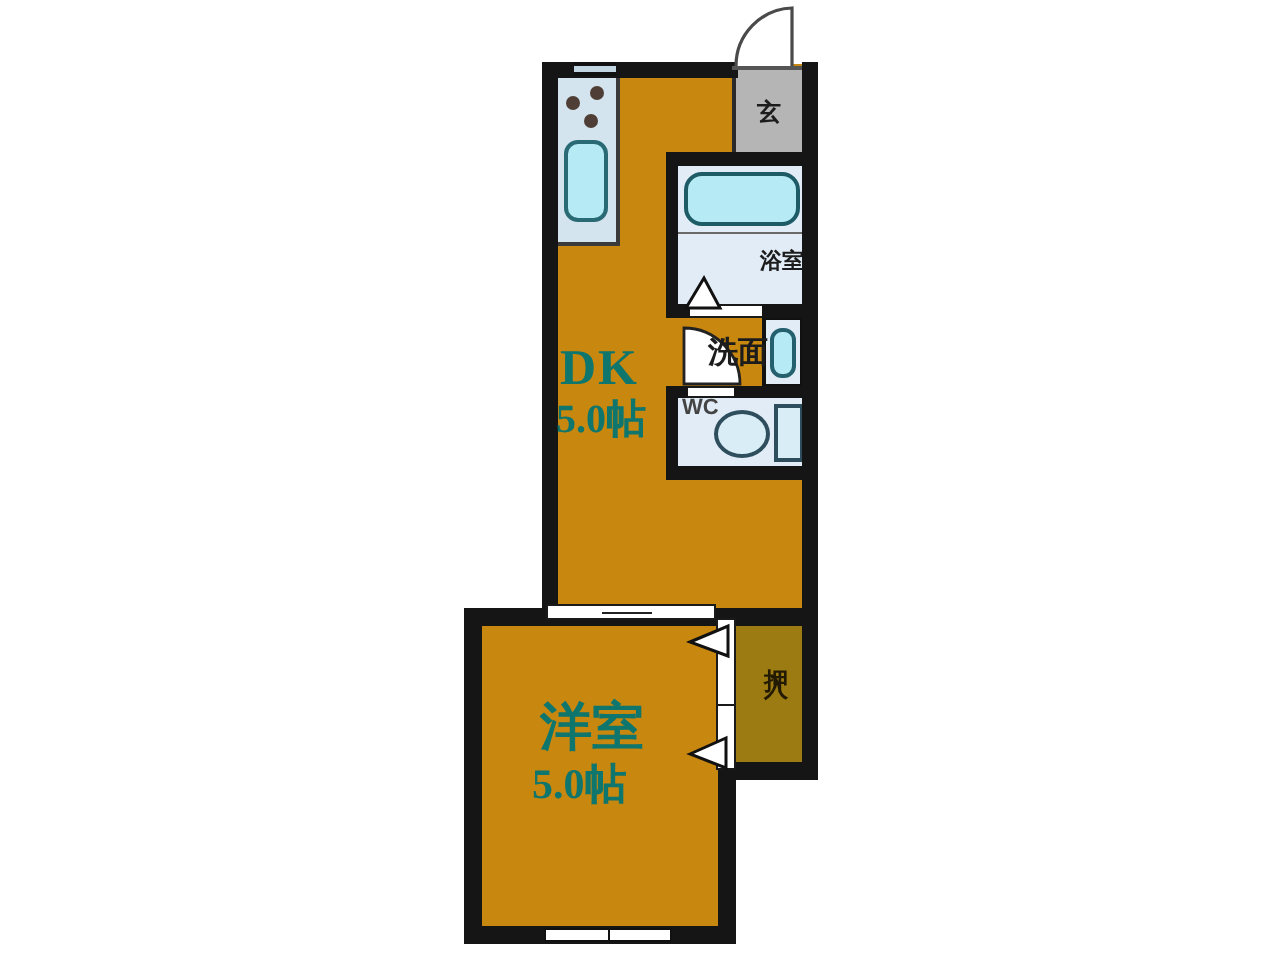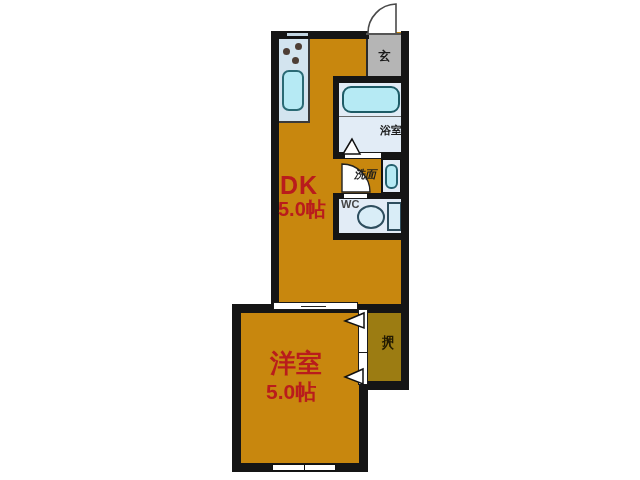--- a/index.html
+++ b/index.html
@@ -3,21 +3,21 @@
 <meta charset="utf-8">
 <style>
   html,body{margin:0;padding:0;background:#fff;}
   *{box-sizing:border-box;}
   #canvas{position:relative;width:640px;height:480px;background:#ffffff;overflow:hidden;
           font-family:"Liberation Sans","DejaVu Sans",sans-serif;}
   .abs{position:absolute;}
   .floor{position:absolute;background:var(--floor);}
   .wall{position:absolute;background:var(--wall);}
   .room-fix{position:absolute;background:var(--fixture);}
-  .label{position:absolute;color:#b91c1c;white-space:nowrap;}
+  .label{position:absolute;color:#0f766e;white-space:nowrap;font-family:Liberation Serif, serif;}
   .small-label{position:absolute;color:#1c1c1c;font-weight:bold;white-space:nowrap;}
   .white-gap{position:absolute;background:#ffffff;border-top:1px solid #1a1a1a;border-bottom:1px solid #1a1a1a;}
   .slide{position:absolute;background:#ffffff;border:1px solid #1a1a1a;}
   svg{position:absolute;overflow:visible;}
 </style>
 </head>
 <body>
 
 <div id="canvas">
 
@@ -93,17 +93,17 @@
   <svg style="left:342px;top:366px;" width="26" height="20" viewBox="0 0 26 20">
     <polygon points="3,11 21,3 21,18" fill="#ffffff" stroke="#111" stroke-width="1.5"></polygon>
   </svg>
 
   <div class="label" style="left:280px;top:171px;font-size:25px;font-weight:bold;letter-spacing:1px;">DK</div>
   <div class="label" style="left:278px;top:196px;font-size:20px;font-weight:bold;">5.0帖</div>
 
   <div class="label" style="left:270px;top:346px;font-size:26px;font-weight:bold;">洋室</div>
   <div class="label" style="left:266px;top:378px;font-size:21px;font-weight:bold;">5.0帖</div>
 
-  <div class="small-label" style="left:354px;top:167px;font-size:11px;font-style:italic;">洗面</div>
+  <div class="small-label" style="left:354px;top:167px;font-size:15px;">洗面</div>
 
   <div class="small-label" style="left:379px;top:325px;font-size:12px;color:#221a02;writing-mode:vertical-rl;text-orientation:upright;letter-spacing:2px;">押入</div>
 
 </div>
 
 </body></html>

